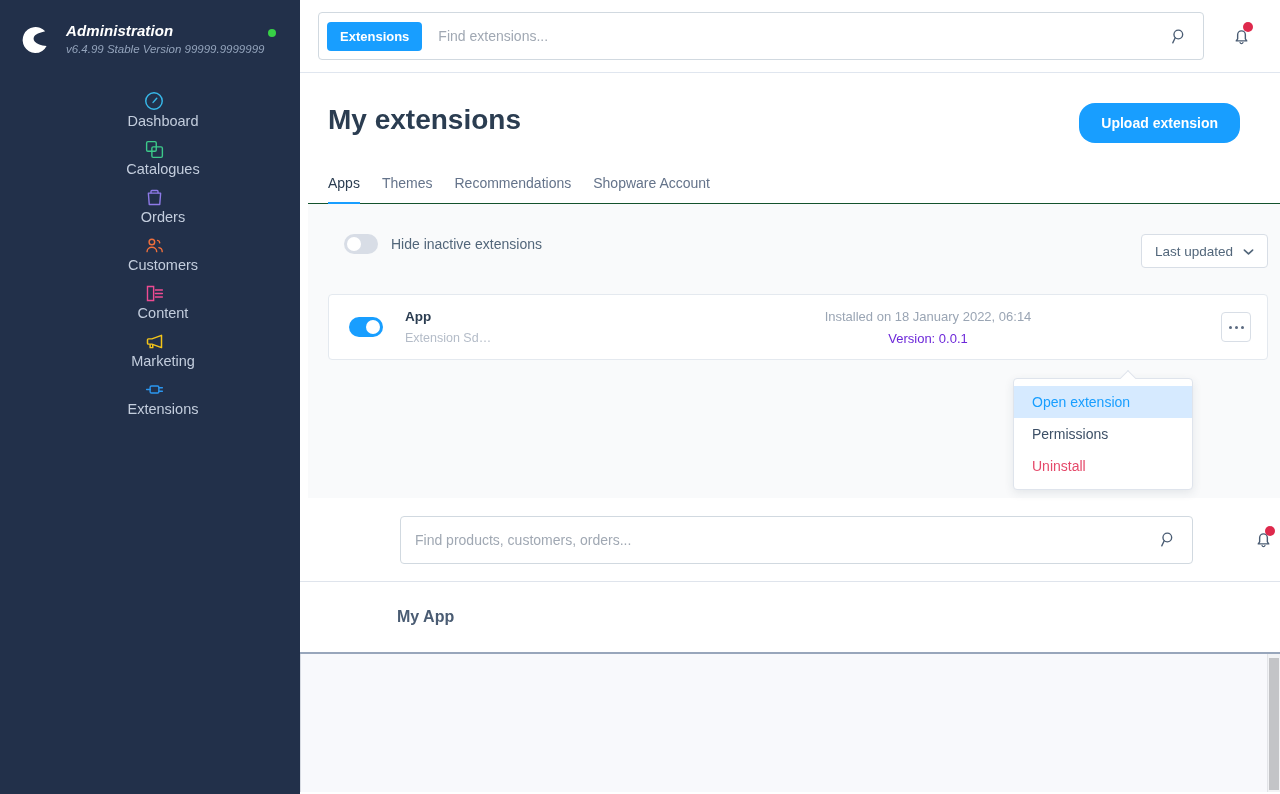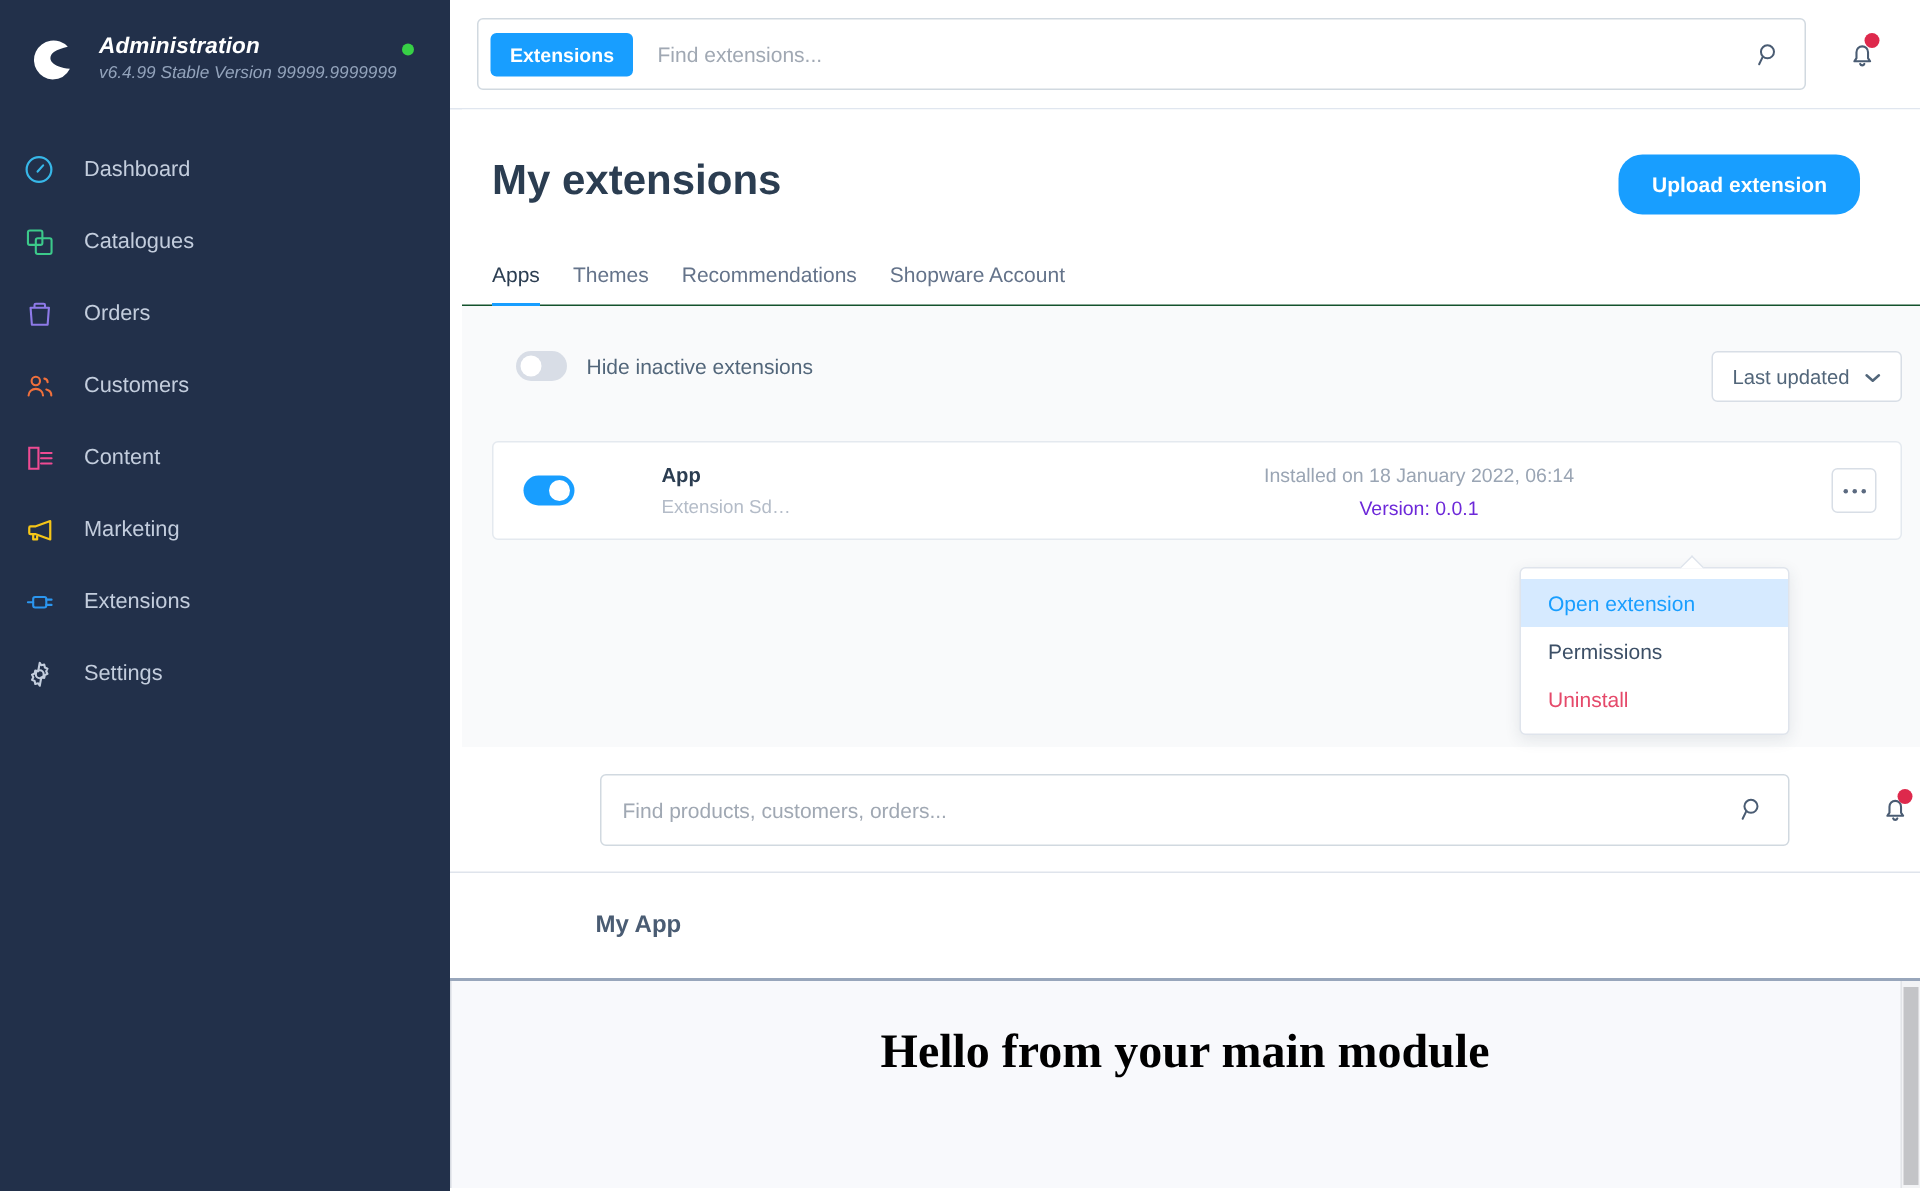--- a/index.html
+++ b/index.html
@@ -37,22 +37,23 @@
     margin-top: 1px; white-space: nowrap;
   }
   .sb-dot {
     width: 8px; height: 8px; border-radius: 50%;
     background: #37d046; position: absolute;
     right: 24px; top: 29px;
   }
   .sb-nav { margin-top: 32px; }
   .sb-item {
     display: flex; align-items: center;
-    height: 48px; padding-left: 14px;
+    height: 48px; padding-left: 26px;
     cursor: pointer;
+    flex-direction: column;
   }
   .sb-ico {
     width: 24px; height: 24px; margin-right: 18px;
     display: flex; align-items: center; justify-content: center;
     flex: 0 0 24px;
   }
   .sb-label { color: #c3cddd; font-size: 14.5px; }
 
   
   .topbar {
@@ -160,21 +161,20 @@
     font-family: "Liberation Sans", sans-serif;
   }
 
   .ext-card {
     margin-top: 26px;
     background: #fff; border: 1px solid #e4e9ef;
     border-radius: 4px; height: 66px;
     display: flex; align-items: center;
     position: relative;
     padding: 0 16px 0 20px;
-    gap: 36px;
   }
   .ext-toggle { margin-right: 22px; }
   .ext-name-col { width: 230px; }
   .ext-name { font-size: 13.5px; font-weight: bold; color: #2b3d51; line-height: 18px; }
   .ext-sub { font-size: 12.5px; color: #b4bcc8; line-height: 18px; margin-top: 3px; }
   .ext-meta-col { flex: 1; text-align: center; }
   .ext-installed { font-size: 13px; color: #9aa5b4; line-height: 19px; }
   .ext-version { font-size: 13px; color: #6d28d9; line-height: 19px; margin-top: 3px; }
   .ctx-btn {
     width: 30px; height: 30px;
@@ -339,29 +339,20 @@
       </div>
       <div class="sb-item">
         <span class="sb-ico">
           <svg width="21" height="21" viewBox="0 0 24 24" fill="none" stroke="#2b96f0" stroke-width="1.6">
             <rect x="7" y="8" width="10" height="8" rx="1.5"></rect>
             <path d="M3 12h4M17 10h4M17 14h4" stroke-linecap="round"></path>
           </svg>
         </span>
         <span class="sb-label">Extensions</span>
       </div>
-      <div class="sb-item">
-        <span class="sb-ico">
-          <svg width="21" height="21" viewBox="0 0 24 24" fill="none" stroke="#c3cddd" stroke-width="1.6">
-            <circle cx="12" cy="12" r="3"></circle>
-            <path d="M12 3.2l1.2 1.9 2.2-.5.5 2.2 2 .9-1 2 1 2-2 .9-.5 2.2-2.2-.5L12 20.8l-1.2-1.9-2.2.5-.5-2.2-2-.9 1-2-1-2 2-.9.5-2.2 2.2.5L12 3.2z" stroke-linejoin="round"></path>
-          </svg>
-        </span>
-        <span class="sb-label">Settings</span>
-      </div>
     </div>
   </div>
 
   <div class="topbar">
     <div class="searchbar">
       <span class="search-chip">Extensions</span>
       <input class="search-input" type="text" placeholder="Find extensions..." value="" style="">
       <span class="ico-btn">
         <svg width="19" height="19" viewBox="0 0 24 24" fill="none" stroke="#4a5c73" stroke-width="1.7">
           <circle cx="10.5" cy="9.5" r="5.5"></circle>
@@ -511,21 +502,20 @@
           <span class="bell-badge"></span>
         </div>
       </div>
 
       <div class="sub-head">
         <span class="sub-head-title">My App</span>
       </div>
 
       <div class="sub-body">
         <span class="sub-vline"></span>
-        <div class="sub-hello">Hello from your main module</div>
         <div class="sub-scrollbar">
           <div class="sub-scroll-thumb"></div>
         </div>
       </div>
     </div>
   </div>
 
 </div>
 
 </body></html>

